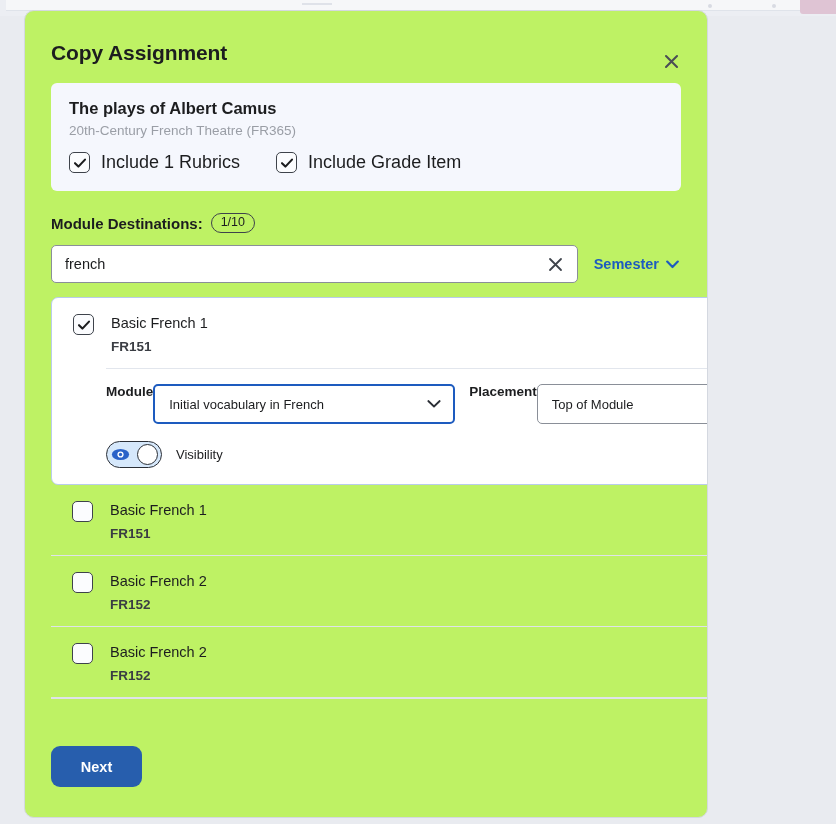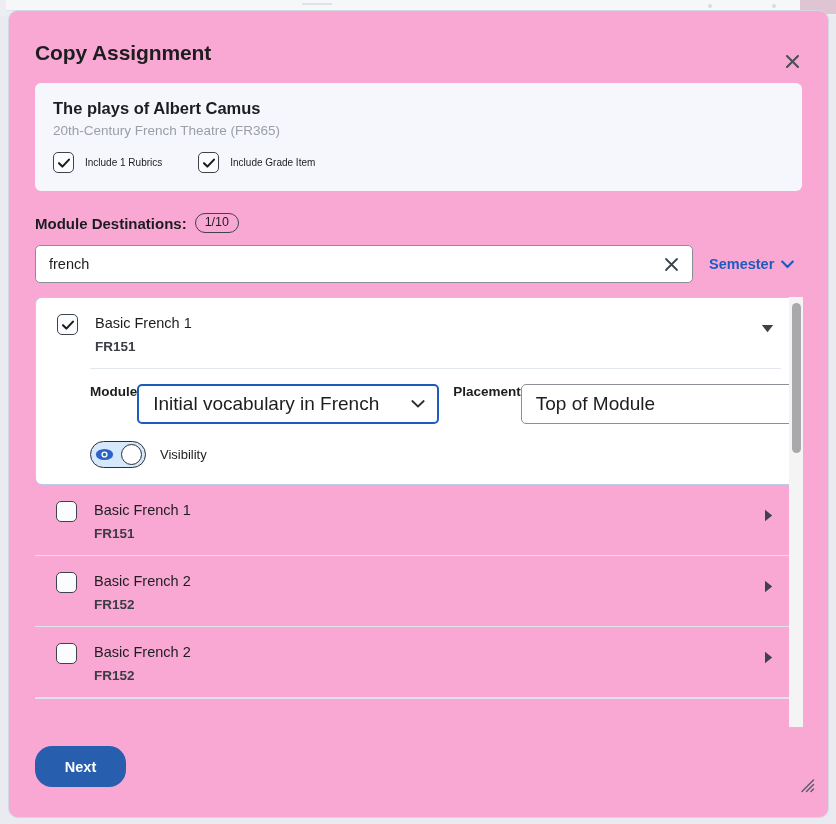--- a/index.html
+++ b/index.html
@@ -50,24 +50,24 @@
     top: 4px;
     width: 4px; height: 4px;
     border-radius: 50%;
     background: #d8dbe3;
   }
 
   
   .dialog {
     position: absolute;
     top: 10px;
-    left: 8px;
-    width: 821px;
+    left: 24px;
+    width: 684px;
     height: 808px;
-    background: #f9a8d4;
+    background: #bef264;
     border: 1px solid #d4d8e0;
     border-radius: 10px;
     overflow: hidden;
   }
 
   .dialog-header {
     position: relative;
     padding: 30px 26px 0 26px;
   }
   .dialog-title {
@@ -114,21 +114,21 @@
     align-items: center;
     gap: 36px;
   }
   .opt {
     display: flex;
     align-items: center;
     gap: 11px;
     cursor: pointer;
   }
   .opt-label {
-    font-size: 10px;
+    font-size: 18px;
     color: #1c1d1f;
   }
 
   
   .cbox {
     width: 21px;
     height: 21px;
     border: 1.6px solid #3e434b;
     border-radius: 5px;
     background: #fbfcfe;
@@ -303,21 +303,21 @@
     margin-bottom: 8px;
   }
   .select {
     position: relative;
     height: 40px;
     border-radius: 5px;
     background: #fff;
     display: flex;
     align-items: center;
     padding: 0 34px 0 14px;
-    font-size: 19px;
+    font-size: 13px;
     color: #1c1d1f;
     cursor: pointer;
     white-space: nowrap;
   }
   .select.module { width: 302px; border: 2px solid #1d5bbf; }
   .select.placement { width: 306px; border: 1.3px solid #8a8f98; }
   .select .chev {
     position: absolute;
     right: 12px;
     top: 50%;
@@ -395,21 +395,21 @@
     position: absolute;
     left: 0;
     bottom: 0;
     width: 818px;
     padding: 0 26px 30px 26px;
   }
   .next-btn {
     background: #275ead;
     color: #ffffff;
     border: none;
-    border-radius: 17px;
+    border-radius: 9px;
     font-family: "Liberation Sans", sans-serif;
     font-size: 14.5px;
     font-weight: bold;
     padding: 0 20px;
     height: 41px;
     min-width: 91px;
     cursor: pointer;
   }
   .resize-grip {
     position: absolute;

